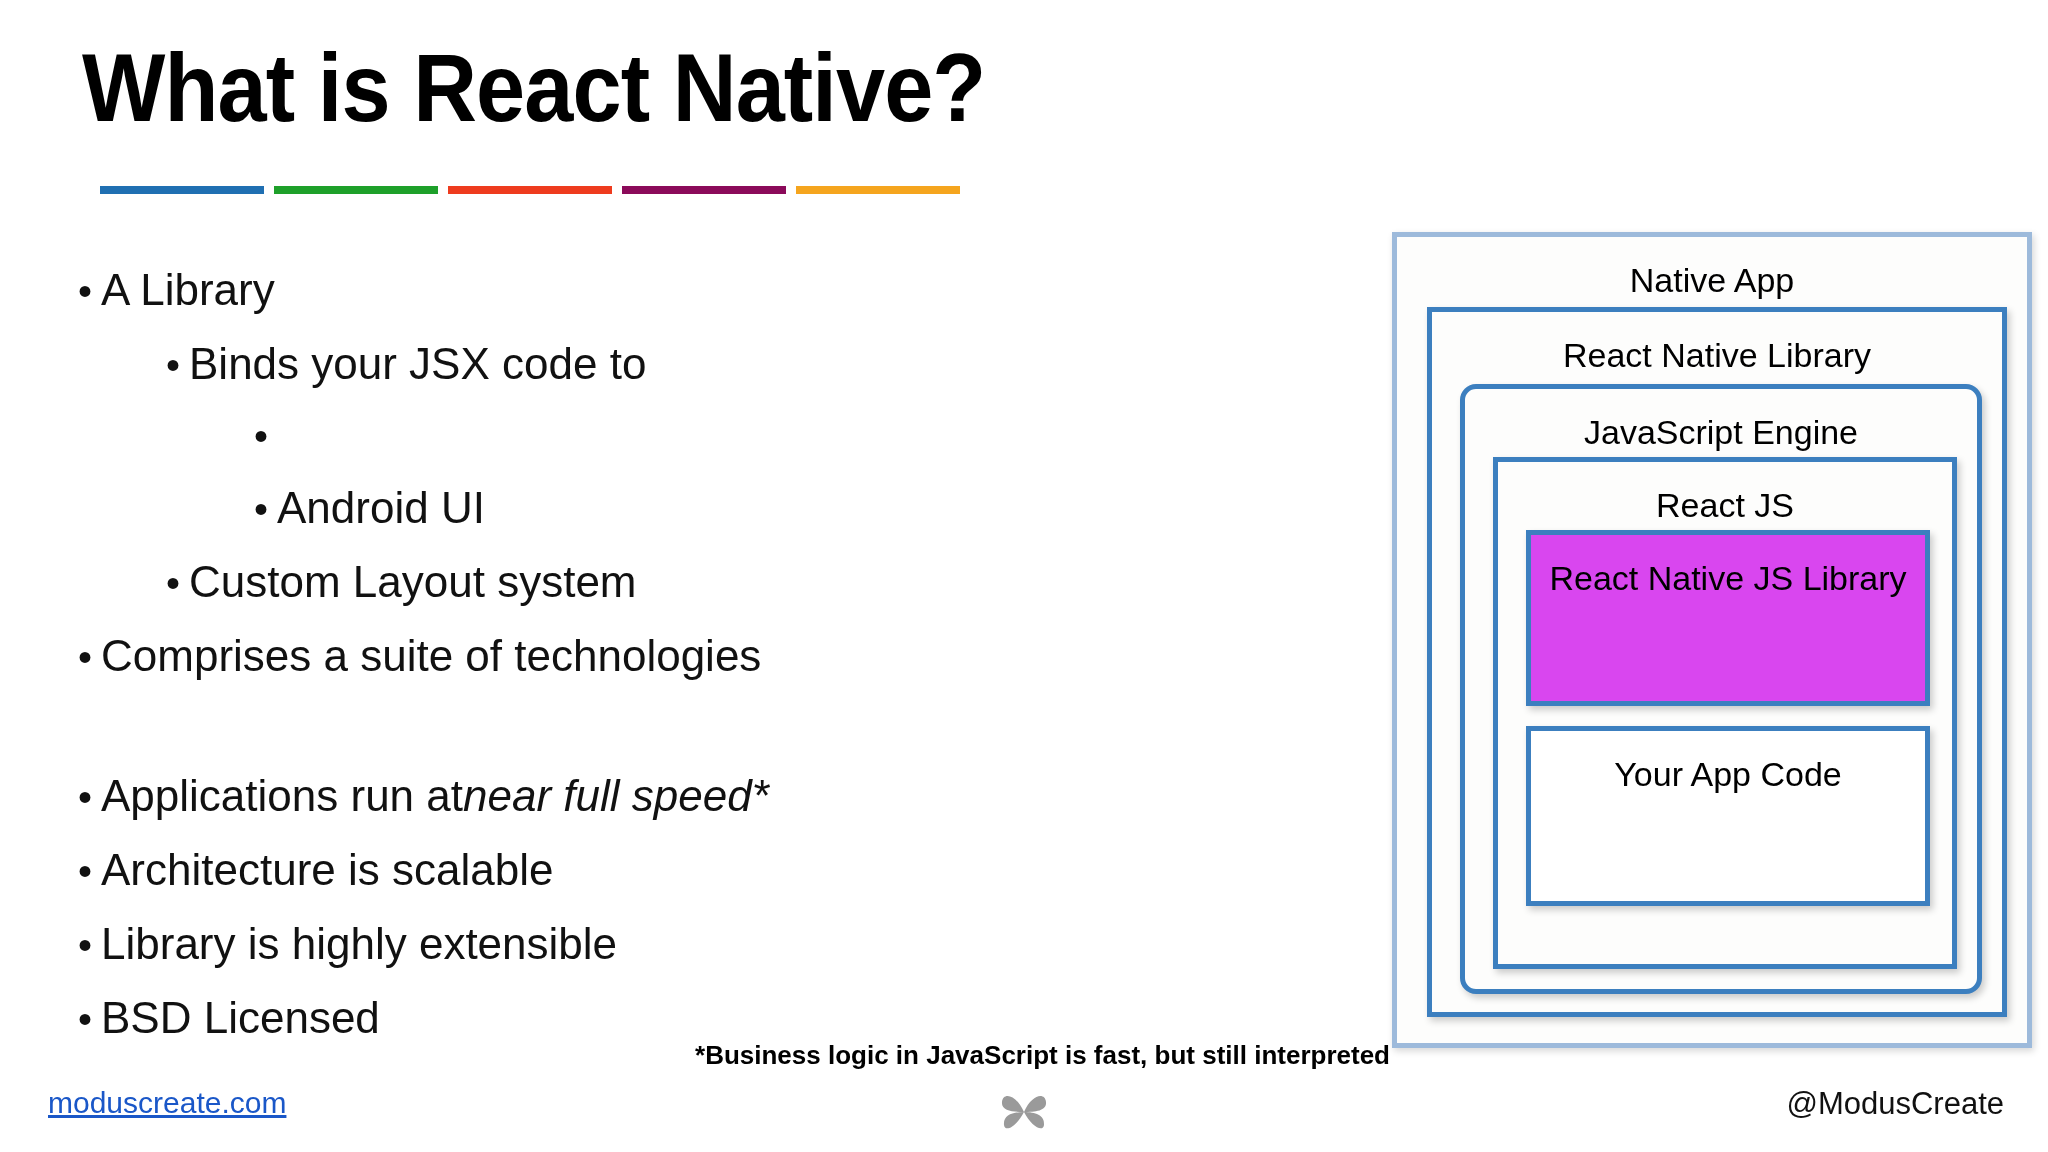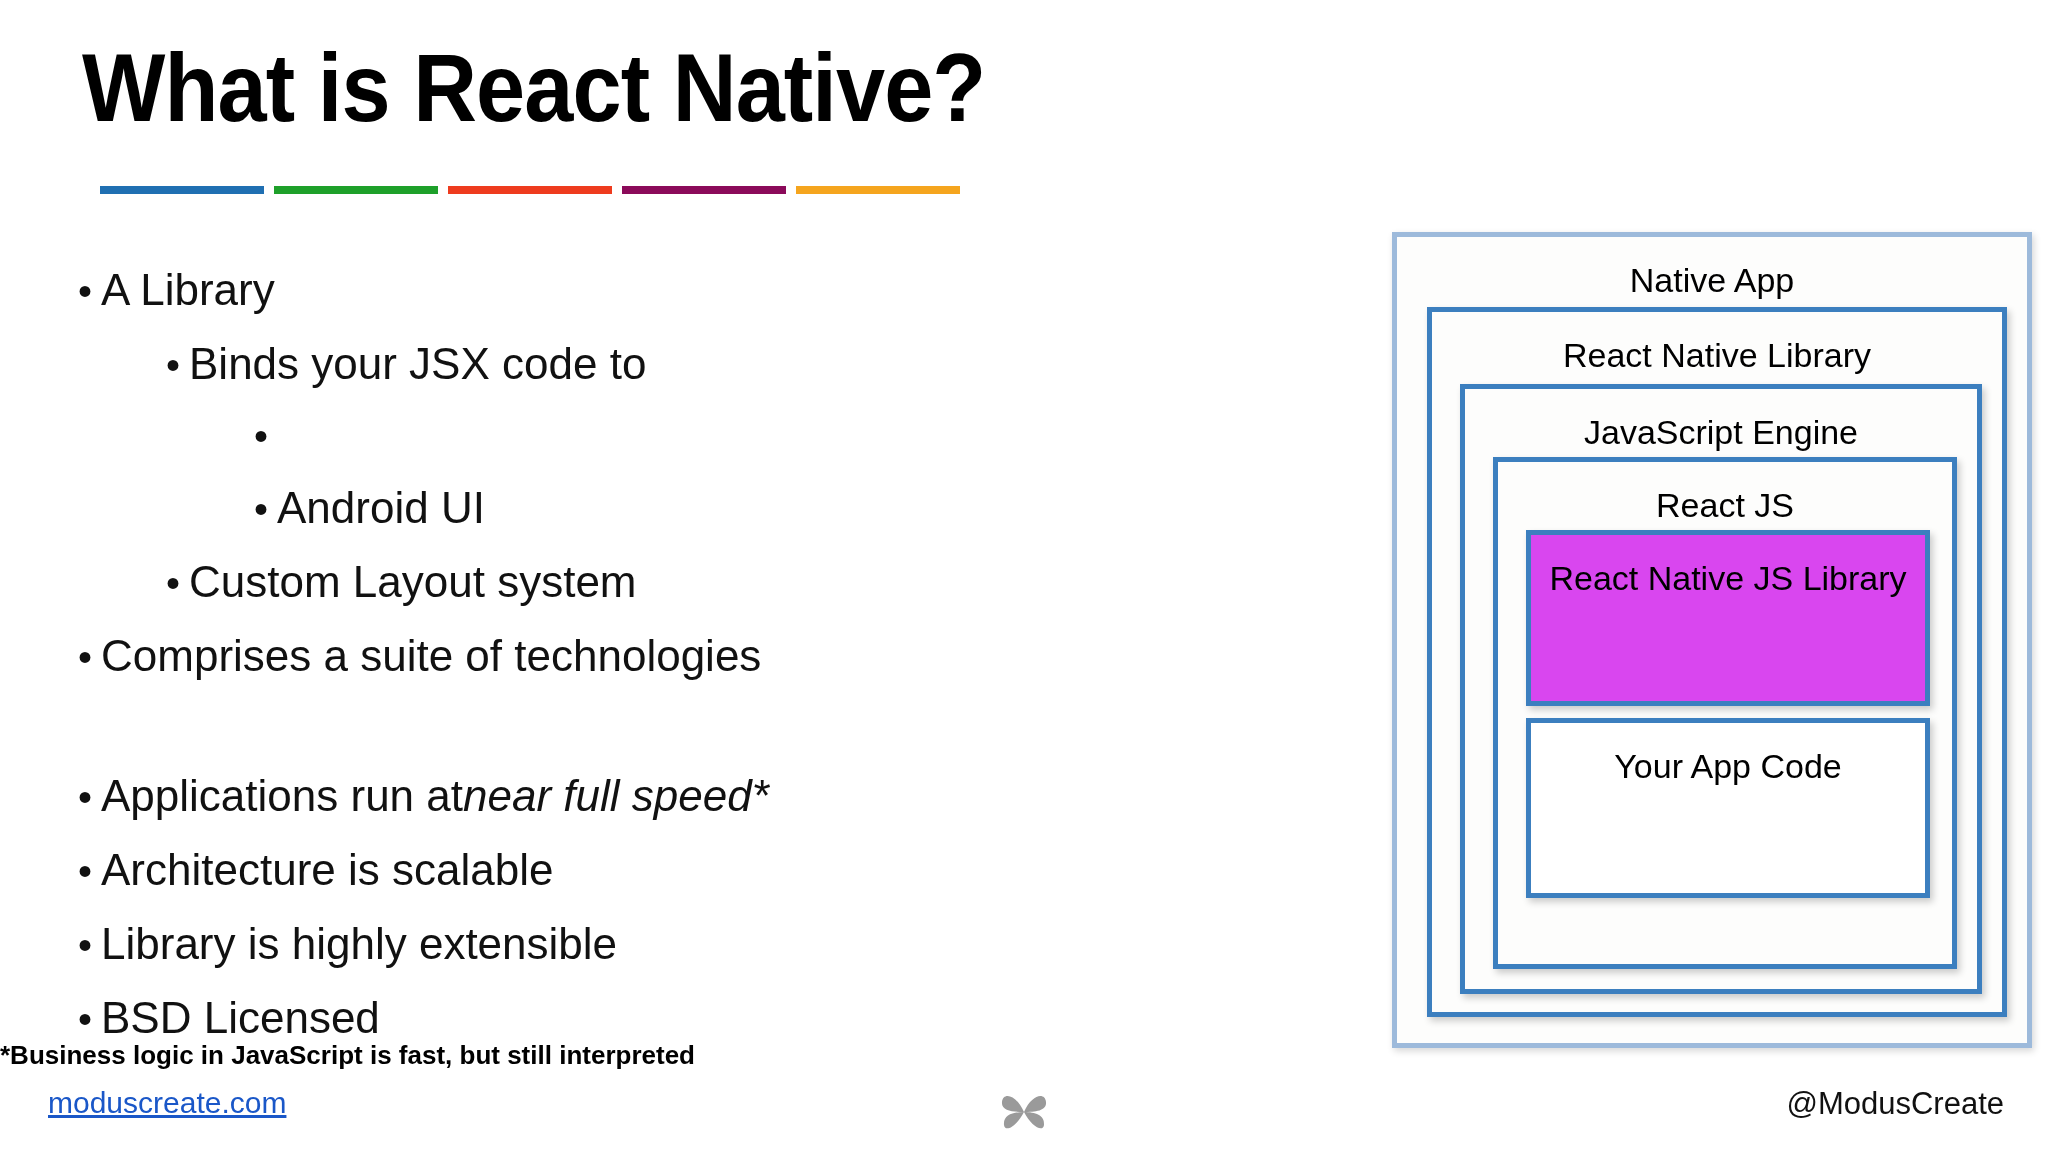--- a/index.html
+++ b/index.html
@@ -76,21 +76,21 @@
   .lvl1 { margin-left: 88px;  margin-top: 30px; }
   .lvl2 { margin-left: 176px; margin-top: 30px; }
   .spacer-row { height: 66px; }
 
   
   #footnote {
     position: absolute;
     left: 0;
     top: 1040px;
     width: 1390px;
-    text-align: left;
+    text-align: right;
     font-size: 26px;
     font-weight: bold;
     color: #000000;
   }
 
   
   #diagram {
     position: absolute;
     left: 1392px;
     top: 232px;
@@ -227,31 +227,31 @@
 
 <div id="footnote">*Business logic in JavaScript is fast, but still interpreted</div>
 
 <div id="diagram">
   <div class="layer" id="layer-native-app" style="border-color: rgb(157, 186, 219);">
     <span class="layer-label">Native App</span>
 
     <div class="layer" id="layer-rn-library" style="border-color: rgb(60, 127, 191);">
       <span class="layer-label">React Native Library</span>
 
-      <div class="layer" id="layer-js-engine" style="border-color: rgb(60, 127, 191);">
+      <div class="layer" id="layer-js-engine" style="border-color: rgb(60, 127, 191); border-radius: 16px;">
         <span class="layer-label">JavaScript Engine</span>
 
         <div class="layer" id="layer-react-js" style="border-color: rgb(60, 127, 191);">
           <span class="layer-label">React JS</span>
 
           <div class="layer" id="layer-rn-js-library" style="border-color: rgb(60, 127, 191);">
             <span class="layer-label">React Native JS Library</span>
           </div>
 
-          <div class="layer" id="layer-your-app-code" style="border-color: rgb(60, 127, 191);">
+          <div class="layer" id="layer-your-app-code" style="border-color: rgb(60, 127, 191); margin-top: 8px;">
             <span class="layer-label">Your App Code</span>
           </div>
         </div>
       </div>
     </div>
   </div>
 </div>
 
 <a id="footer-link" href="#" style="color: rgb(26, 87, 200);">moduscreate.com</a>
 

